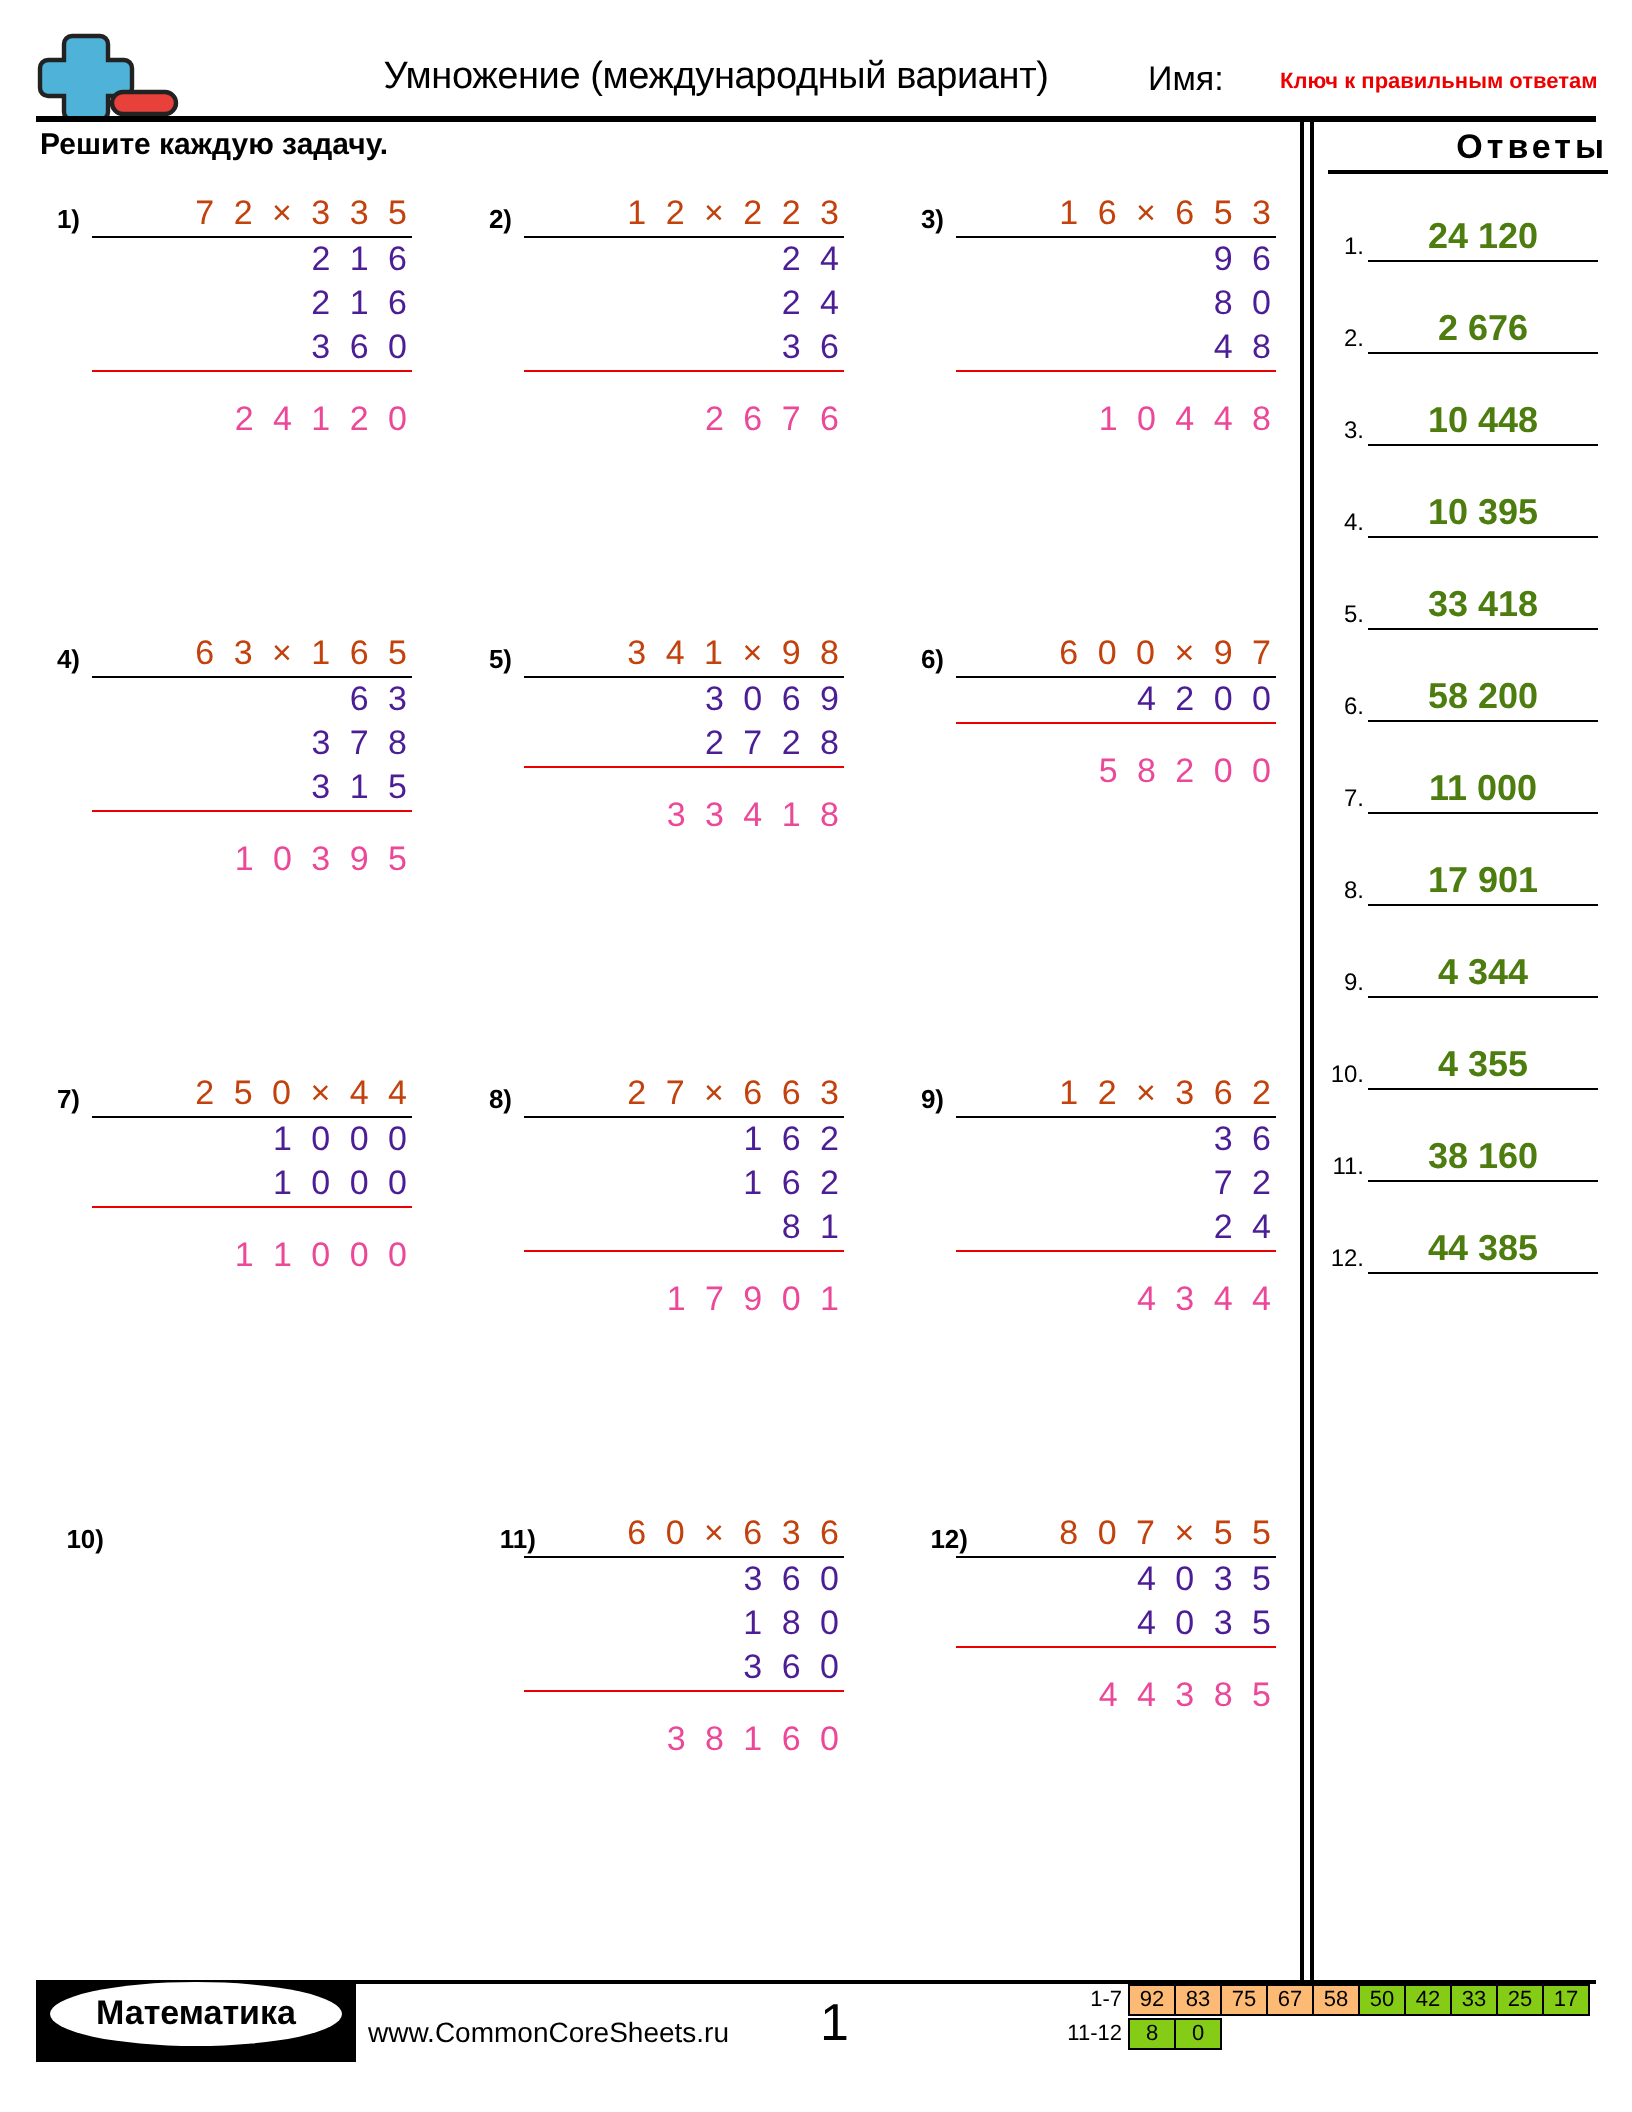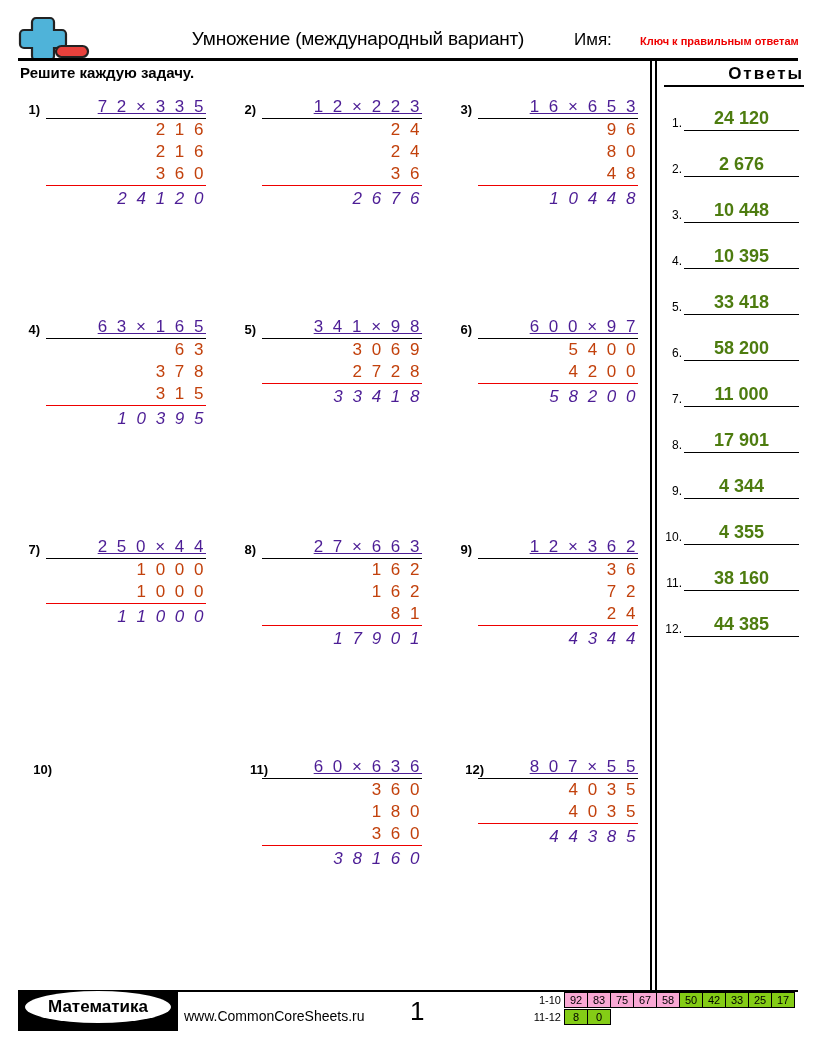--- a/index.html
+++ b/index.html
@@ -91,34 +91,32 @@
     font-family:"Liberation Sans", sans-serif;
     font-size:17px;
     text-align:right;
     height:22px;
     line-height:22px;
     white-space:pre;
     letter-spacing:2.5px;
     padding-right:0px;
   }
   .nline.expr {
-    color:#4c1d95;
+    color:#c2410c;
     border-bottom:1.5px solid #000000;
     padding-bottom:1px;
     height:23px;
-    text-decoration:underline;
-  }
-  .nline.partial { color:#c2410c; }
+  }
+  .nline.partial { color:#4c1d95; }
   .nline.total {
-    color:#4c1d95;
+    color:#ec4899;
     border-top:1.5px solid #ee0000;
-    padding-top:1px;
+    padding-top:12px;
     height:24px;
     line-height:24px;
-    font-style:italic;
   }
 
   
   #answers {
     position:absolute; left:660px; top:64px; width:156px;
   }
   #answers-title {
     font-size:17px; font-weight:bold; text-align:right;
     width:140px; margin-left:4px;
     letter-spacing:2px;
@@ -179,21 +177,21 @@
     width:38px; text-align:right; padding-right:4px;
     font-size:11px; line-height:16px;
     font-family:"Liberation Sans", sans-serif;
   }
   .scale-cell {
     width:24px;
     border:1px solid #000000;
     margin-left:-1px;
     font-size:11px; line-height:14px;
     text-align:center;
-    background:#f9a8d4;
+    background:#fdba74;
     font-family:"Liberation Sans", sans-serif;
   }
   .scale-cell.hl { background:#84cc16; }
 </style>
 </head>
 <body>
 
 <div id="header">
 
   <div id="logo">
@@ -267,21 +265,20 @@
           <div class="nline expr">3 4 1 × 9 8</div>
           <div class="nline partial">3 0 6 9</div>
           <div class="nline partial"> 2 7 2 8</div>
           <div class="nline total">3 3 4 1 8</div>
         </div>
       </div>
     <div class="problem c2">
         <div class="pnum">6)</div>
         <div class="pbody">
           <div class="nline expr">6 0 0 × 9 7</div>
-          <div class="nline partial">5 4 0 0</div>
           <div class="nline partial"> 4 2 0 0</div>
           <div class="nline total">5 8 2 0 0</div>
         </div>
       </div>
   </div>
   <div class="prow r2">
     <div class="problem c0">
         <div class="pnum">7)</div>
         <div class="pbody">
           <div class="nline expr">2 5 0 × 4 4</div>
@@ -394,21 +391,21 @@
 <div id="footer-rule"></div>
 
 <div id="brand">
   <div id="brand-oval">Математика</div>
 </div>
 <div id="site">www.CommonCoreSheets.ru</div>
 <div id="page-no">1</div>
 
 <div id="scale">
     <div class="scale-row">
-      <div class="scale-label">1-10</div>
+      <div class="scale-label">1-7</div>
       <div class="scale-cell">92</div>
       <div class="scale-cell">83</div>
       <div class="scale-cell">75</div>
       <div class="scale-cell">67</div>
       <div class="scale-cell">58</div>
       <div class="scale-cell hl">50</div>
       <div class="scale-cell hl">42</div>
       <div class="scale-cell hl">33</div>
       <div class="scale-cell hl">25</div>
       <div class="scale-cell hl">17</div>

